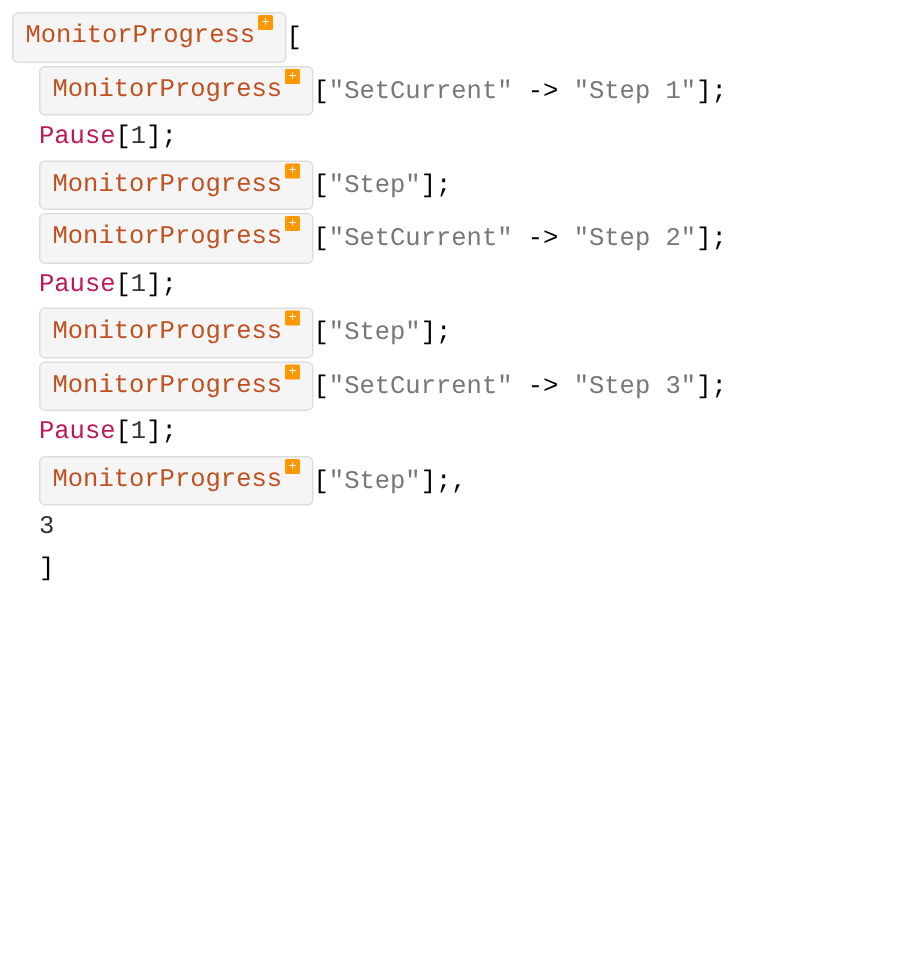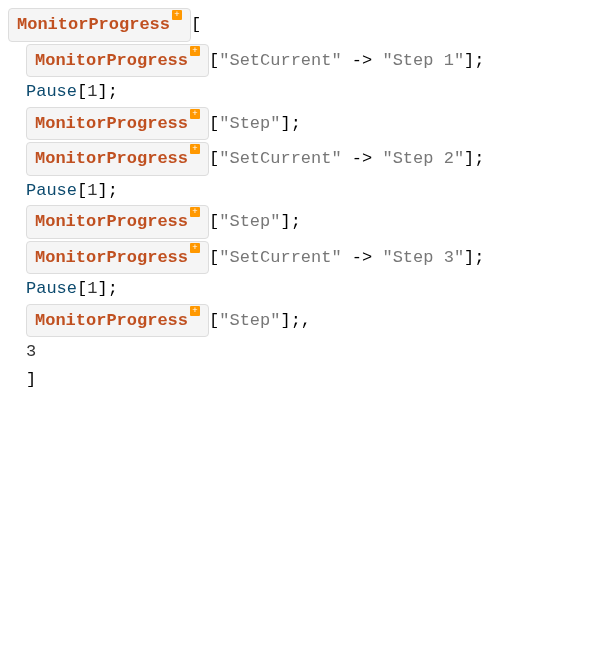--- a/index.html
+++ b/index.html
@@ -21,21 +21,21 @@
       display: inline-block;
       background: #f5f5f5;
       border: 1px solid #ddd;
       border-radius: 4px;
       padding: 3px 8px;
       vertical-align: middle;
       position: relative;
     }
     .resource-fn-name {
       color: #c05020;
-      font-weight: bold;
+      font-weight: normal;
     }
     .plus-badge {
       display: inline-block;
       width: 10px;
       height: 10px;
       background: #ff9800;
       color: #fff;
       font-size: 9px;
       line-height: 10px;
       text-align: center;
@@ -51,21 +51,21 @@
     .string {
       color: #777;
     }
     .number {
       color: #333;
     }
     .punct {
       color: #000;
     }
     .fn {
-      color: #0c4a6e;
+      color: #be185d;
     }
     .indent {
       display: inline-block;
       width: 18px;
     }
   </style>
 </head>
 <body>
 
 <div class="line">

